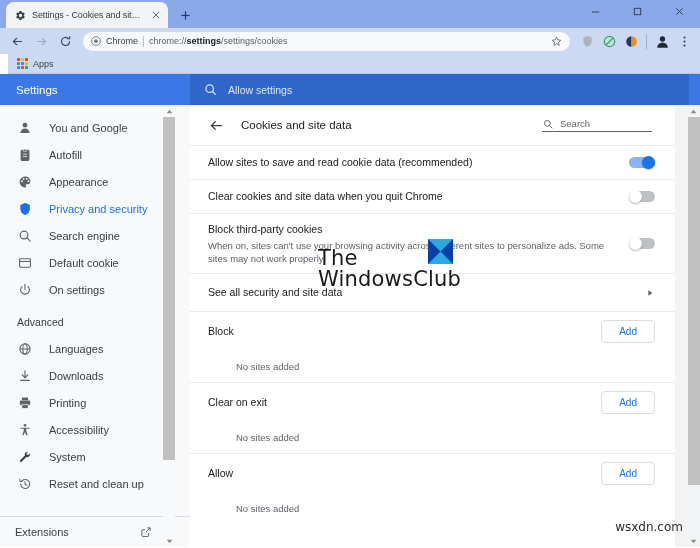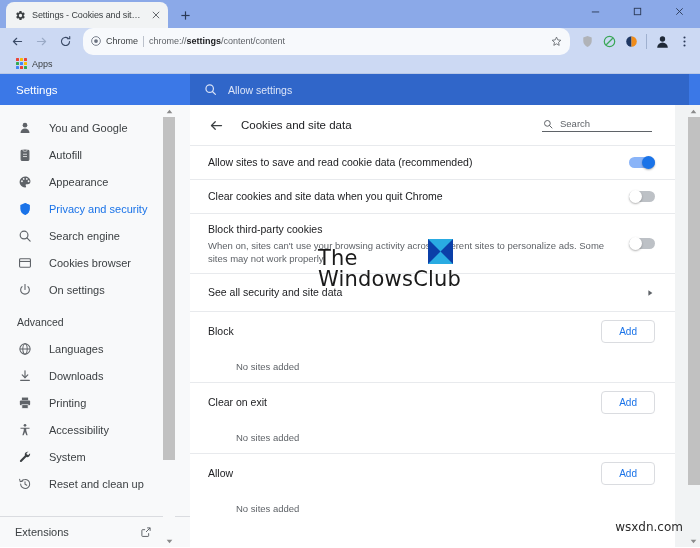--- a/index.html
+++ b/index.html
@@ -94,21 +94,21 @@
   .navbtn {
     width: 22px; height: 22px;
     display: flex; align-items: center; justify-content: center;
     color: #3a4a66;
     border-radius: 50%;
     flex: 0 0 22px;
   }
   .navbtn.disabled { color: #9aaac6; }
   .omnibox {
     flex: 1 1 auto;
-    height: 27px;
+    height: 19px;
     background: #f7f9fc;
     border-radius: 10px;
     display: flex;
     align-items: center;
     padding: 0 7px;
     margin: 0 5px;
     gap: 5px;
     overflow: hidden;
   }
   .omni-icon {
@@ -150,23 +150,24 @@
     background: #9fb0cf;
     margin: 0 3px;
     flex: 0 0 1px;
   }
 
   .bookmarks {
     height: 20px;
     background: #ccd9f3;
     display: flex;
     align-items: center;
-    padding: 0 16px;
+    padding: 0 9px;
     gap: 6px;
     border-bottom: 1px solid #b9c8e6;
+    margin-left: 8px;
   }
   .bm-item {
     display: flex;
     align-items: center;
     gap: 5px;
   }
   .bm-label {
     font-size: 9px;
     color: #3c4043;
   }
@@ -557,21 +558,21 @@
 
     <div class="omnibox">
       <span class="omni-icon">
         <svg width="10" height="10" viewBox="0 0 16 16" fill="currentColor">
           <circle cx="8" cy="8" r="7" fill="none" stroke="currentColor" stroke-width="1.4"></circle>
           <circle cx="8" cy="8" r="3"></circle>
         </svg>
       </span>
       <span class="omni-chip">Chrome</span>
       <span class="omni-sep"></span>
-      <span class="omni-url"><span>chrome://</span><b>settings</b><span>/content/content</span></span>
+      <span class="omni-url"><span>chrome://</span><b>settings</b><span>/settings/cookies</span></span>
       <span class="omni-star">
         <svg width="11" height="11" viewBox="0 0 16 16" fill="none" stroke="currentColor" stroke-width="1.2">
           <polygon points="8,1.6 9.9,5.7 14.3,6.2 11,9.2 11.9,13.6 8,11.4 4.1,13.6 5,9.2 1.7,6.2 6.1,5.7"></polygon>
         </svg>
       </span>
     </div>
 
     <div class="ext-icon">
       <svg width="13" height="13" viewBox="0 0 16 16" fill="#b0b3b8">
         <path d="M8 1.2l5.2 2v4.3c0 3.3-2.2 6.2-5.2 7.2-3-1-5.2-3.9-5.2-7.2V3.2z"></path>
@@ -693,21 +694,21 @@
             <span class="nav-label">Search engine</span>
           </div>
 
           <div class="nav-item">
             <span class="nav-icon">
               <svg width="14" height="14" viewBox="0 0 18 18" fill="none" stroke="#5f6368" stroke-width="1.4">
                 <rect x="2" y="3.6" width="14" height="10.8" rx="1.2"></rect>
                 <line x1="2" y1="7" x2="16" y2="7"></line>
               </svg>
             </span>
-            <span class="nav-label">Cookies browser</span>
+            <span class="nav-label">Default cookie</span>
           </div>
 
           <div class="nav-item">
             <span class="nav-icon">
               <svg width="14" height="14" viewBox="0 0 18 18" fill="none" stroke="#5f6368" stroke-width="1.4" stroke-linecap="round">
                 <path d="M5.2 4.6a5.6 5.6 0 107.6 0"></path>
                   <line x1="9" y1="2" x2="9" y2="8.4"></line>
               </svg>
             </span>
             <span class="nav-label">On settings</span>

